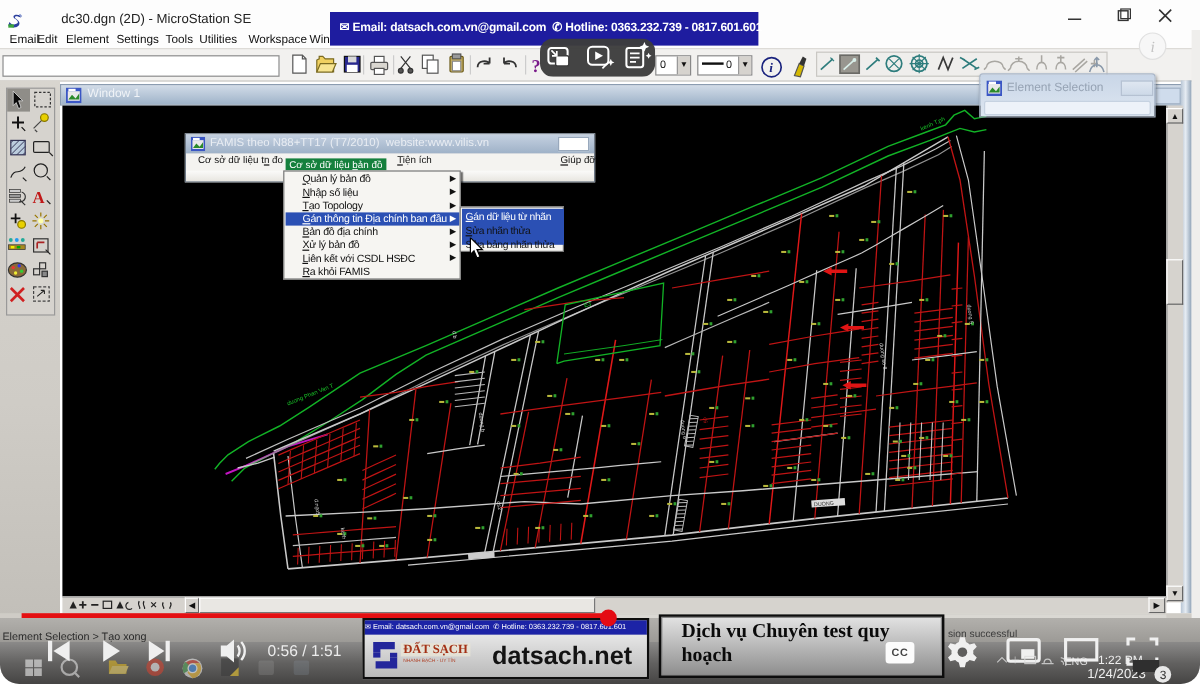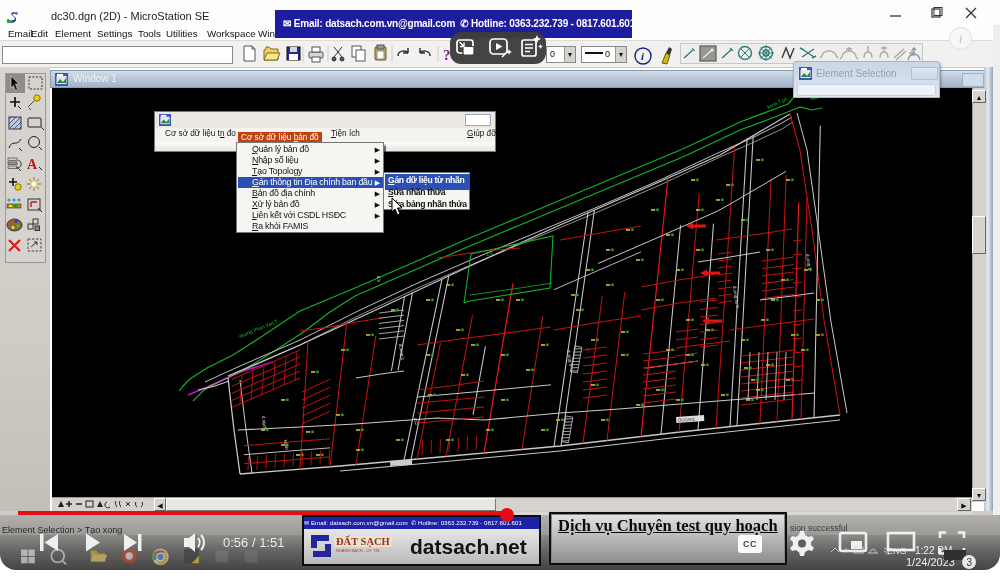--- a/index.html
+++ b/index.html
@@ -31,34 +31,34 @@
 #progressrest{left:507px;top:512px;width:465px;height:3px;background:rgba(255,255,255,0.24);}
 #scrubber{left:500px;top:508px;width:14px;height:14px;border-radius:50%;background:#e40b13;}
 #timetext{left:223px;top:535px;font-size:13px;color:#ececec;}
 #dsbox{left:302px;top:515px;width:239px;height:51px;border:2px solid #0d0d0d;background:#cfcfcf;}
 #dsblue{position:absolute;left:0;top:0;width:235px;height:12px;background:#1c23a6;color:#fff;font-size:6.2px;line-height:12px;white-space:nowrap;overflow:hidden;}
 #dsbody{position:absolute;left:0;top:12px;width:235px;height:35px;background:linear-gradient(180deg,#e6e6e6,#bababa);}
 #dsnet{position:absolute;left:106px;top:18px;font-size:21px;font-weight:bold;color:#131313;}
 #datlogo{position:absolute;left:30px;top:19px;font-family:"Liberation Serif",serif;font-weight:bold;font-size:10.5px;color:#a33015;background:rgba(232,228,214,0.85);padding:0 2px;line-height:11px;}
 #datsub{position:absolute;left:32px;top:31px;font-size:4.5px;color:#b0442a;letter-spacing:0;transform:scale(0.9);transform-origin:left top;}
 #dvbox{left:549px;top:512px;width:238px;height:53px;border:2px solid #0d0d0d;background:linear-gradient(180deg,#e3e3e3,#8d8d8d);box-shadow:inset 0 0 0 1px #888;}
-#dvbox .l1{position:absolute;left:7px;top:2px;font-family:"Liberation Serif",serif;font-weight:bold;font-size:16.5px;color:#0a0a0a;text-decoration:underline;}
+#dvbox .l1{position:absolute;left:17px;top:2px;font-family:"Liberation Serif",serif;font-weight:bold;font-size:16.5px;color:#0a0a0a;}
 #dvbox .l2{position:absolute;left:7px;top:21px;font-family:"Liberation Serif",serif;font-weight:bold;font-size:16.5px;color:#0a0a0a;}
 #ccbadge{position:absolute;left:187px;top:21px;width:24px;height:18px;background:#fcfcfc;border-radius:3px;color:#444;font-size:9px;font-weight:bold;text-align:center;line-height:18px;letter-spacing:0.5px;}
 #famis{left:154px;top:111px;width:342px;height:41px;background:#ece9e2;border:1px solid #6f7a88;box-shadow:1px 1px 1px rgba(0,0,0,0.4);}
 #famistitle{position:absolute;left:0;top:0;width:340px;height:16px;background:linear-gradient(180deg,#c5d1e1,#9eb1c7);color:#e9edf3;font-size:9.5px;line-height:16px;}
 #famismenu{position:absolute;left:0;top:16px;width:340px;height:14px;background:#f4f3f0;font-size:8.2px;color:#111;}
 #famisbody{position:absolute;left:0;top:30px;width:340px;height:9px;background:linear-gradient(180deg,#fbfbfa,#e8e6e0);}
 #dropdown{left:236px;top:142px;width:148px;height:91px;background:#f6f5f2;border:1px solid #777;box-shadow:1.5px 1.5px 1px rgba(0,0,0,0.55);font-size:8.8px;color:#111;}
 .dditem{position:absolute;left:1px;width:145px;height:11px;line-height:11.3px;padding-left:14px;white-space:nowrap;letter-spacing:-0.2px;}
 .ddarr{position:absolute;right:3px;top:0;font-size:7px;}
 #submenu{left:383px;top:172px;width:87px;height:38px;background:#f6f5f2;border:1px solid #777;box-shadow:1.5px 1.5px 1px rgba(0,0,0,0.55);font-size:8.6px;color:#111;}
-.smitem{position:absolute;left:1px;width:85px;height:16px;line-height:12px;padding-left:3px;white-space:nowrap;letter-spacing:-0.3px;font-weight:bold;}
+.smitem{position:absolute;left:1px;width:85px;height:30px;line-height:12px;padding-left:3px;white-space:nowrap;letter-spacing:-0.3px;}
 #eswhite{left:962px;top:73px;width:22px;height:14px;background:#cfdcec;border:1px solid #9fb0c4;}
-#eswin{left:793px;top:61px;width:147px;height:37px;background:linear-gradient(180deg,#c9d6e7,#dde6f1);border:1px solid #a9b6c8;border-radius:3px 3px 0 0;box-shadow:1px 2px 3px rgba(0,0,0,0.35);}
+#eswin{left:816px;top:61px;width:147px;height:37px;background:linear-gradient(180deg,#c9d6e7,#dde6f1);border:1px solid #a9b6c8;border-radius:3px 3px 0 0;box-shadow:1px 2px 3px rgba(0,0,0,0.35);}
 #estext{position:absolute;left:22px;top:6px;font-size:10px;color:#96a3b4;}
 #esbtn{position:absolute;left:117px;top:5px;width:27px;height:13px;border:1px solid #b5c1d2;background:linear-gradient(180deg,#dfe7f1,#cdd9e8);}
 #esbody{position:absolute;left:3px;top:22px;width:139px;height:12px;background:#edf2f9;border:1px solid #c6d2e1;border-radius:2px;}
 #traytime{left:915px;top:545px;font-size:10px;color:#eee;}
 #traydate{left:906px;top:556px;font-size:11px;color:#eee;}
 #eng{left:887px;top:546px;font-size:9px;color:#ddd;}
 #successtext{left:790px;top:523px;font-size:8.5px;color:#3c3c3c;}
 </style>
 </head>
 <body>
@@ -918,30 +918,31 @@
           <path d="M56 5 a5 5 0 0 1 4 7 M56 8 a2 2 0 0 1 2 3"></path>
         </g>
   </svg>
   <svg class="abs" style="left:942px;top:548px;" width="40" height="22" viewBox="0 0 40 22">
         <path d="M2 2 L24 2 L24 12 L10 12 L6 16 L6 12 L2 12 Z" fill="#2f2f2f"></path>
         <circle cx="27" cy="14" r="7" fill="#e8e8e8"></circle>
         <text x="24.5" y="18" font-size="10" fill="#333">3</text>
       </svg>
 
   <div class="abs" id="famis">
+    <div id="famistitle"><span style="margin-left:20px;">FAMIS theo N88+TT17 (T7/2010)&nbsp; website:www.vilis.vn</span></div>
     <svg style="position:absolute;left:4px;top:2px;" width="12" height="12" viewBox="0 0 13 13">
           <rect x="0" y="0" width="13" height="13" fill="#3a56c4"></rect>
           <rect x="1.5" y="3" width="10" height="8" fill="#e8e8e8"></rect>
           <path d="M2 10 L5 6 L8 9 L11 5 L11 10 Z" fill="#2a8a2a"></path>
           <rect x="2" y="1" width="6" height="2" fill="#fff"></rect>
         </svg>
     <div style="position:absolute;left:310px;top:2px;width:26px;height:12px;background:#fff;border:1px solid #98a8bc;"></div>
     <div id="famismenu">
       <span style="position:absolute;left:10px;top:1px;">Cơ sở dữ liệu t<u>n</u> đo</span>
-      <span style="position:absolute;left:83px;top:4px;background:#c2410c;color:#fff;padding:1px 3px;">Cơ sở dữ liệu <u>b</u>ản đồ</span>
+      <span style="position:absolute;left:83px;top:4px;background:#15803d;color:#fff;padding:1px 3px;">Cơ sở dữ liệu <u>b</u>ản đồ</span>
       <span style="position:absolute;left:176px;top:1px;"><u>T</u>iện ích</span>
       <span style="position:absolute;left:312px;top:1px;white-space:nowrap;"><u>G</u>iúp đỡ</span>
     </div>
     <div id="famisbody"></div>
   </div>
   <div class="abs" id="dropdown">
     <div class="dditem" style="top:1px;"><u>Q</u>uản lý bản đồ<span class="ddarr">▶</span></div>
     <div class="dditem" style="top:12px;"><u>N</u>hập số liệu<span class="ddarr">▶</span></div>
     <div class="dditem" style="top:23px;"><u>T</u>ạo Topology<span class="ddarr">▶</span></div>
     <div class="dditem" style="top:34px;background:#2b50b4;color:#fff;"><u>G</u>án thông tin Địa chính ban đầu<span class="ddarr">▶</span></div>

